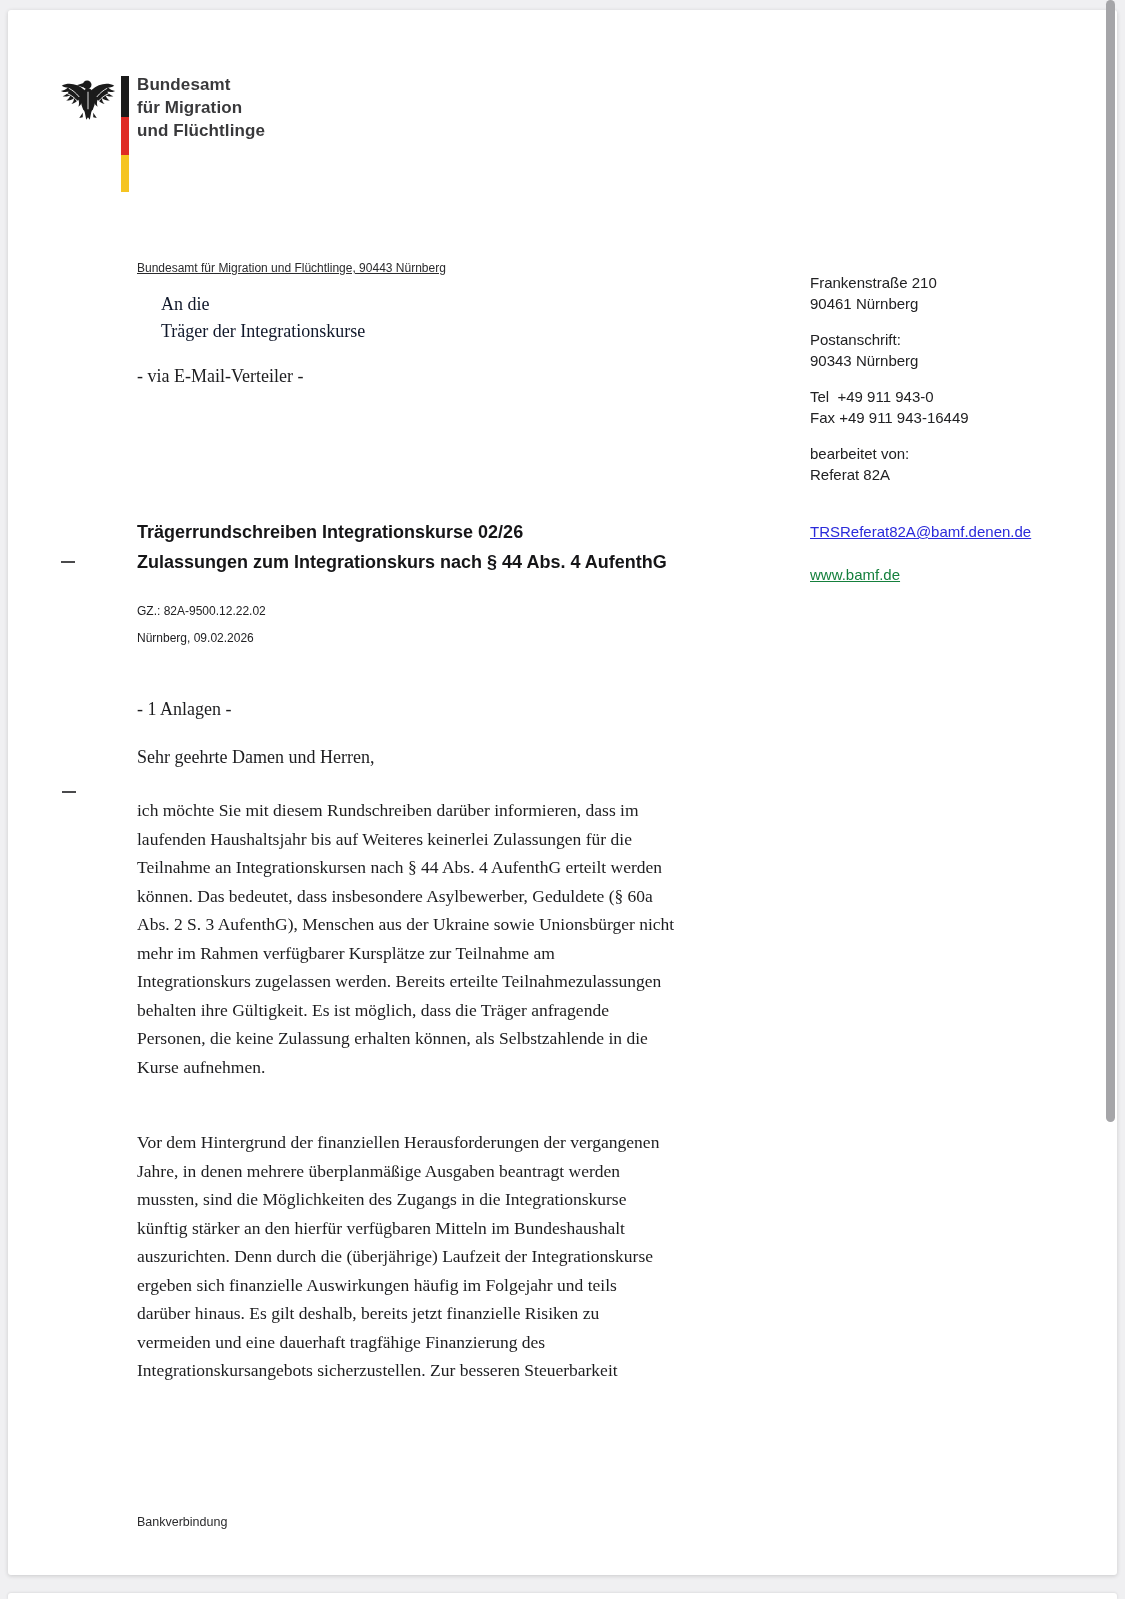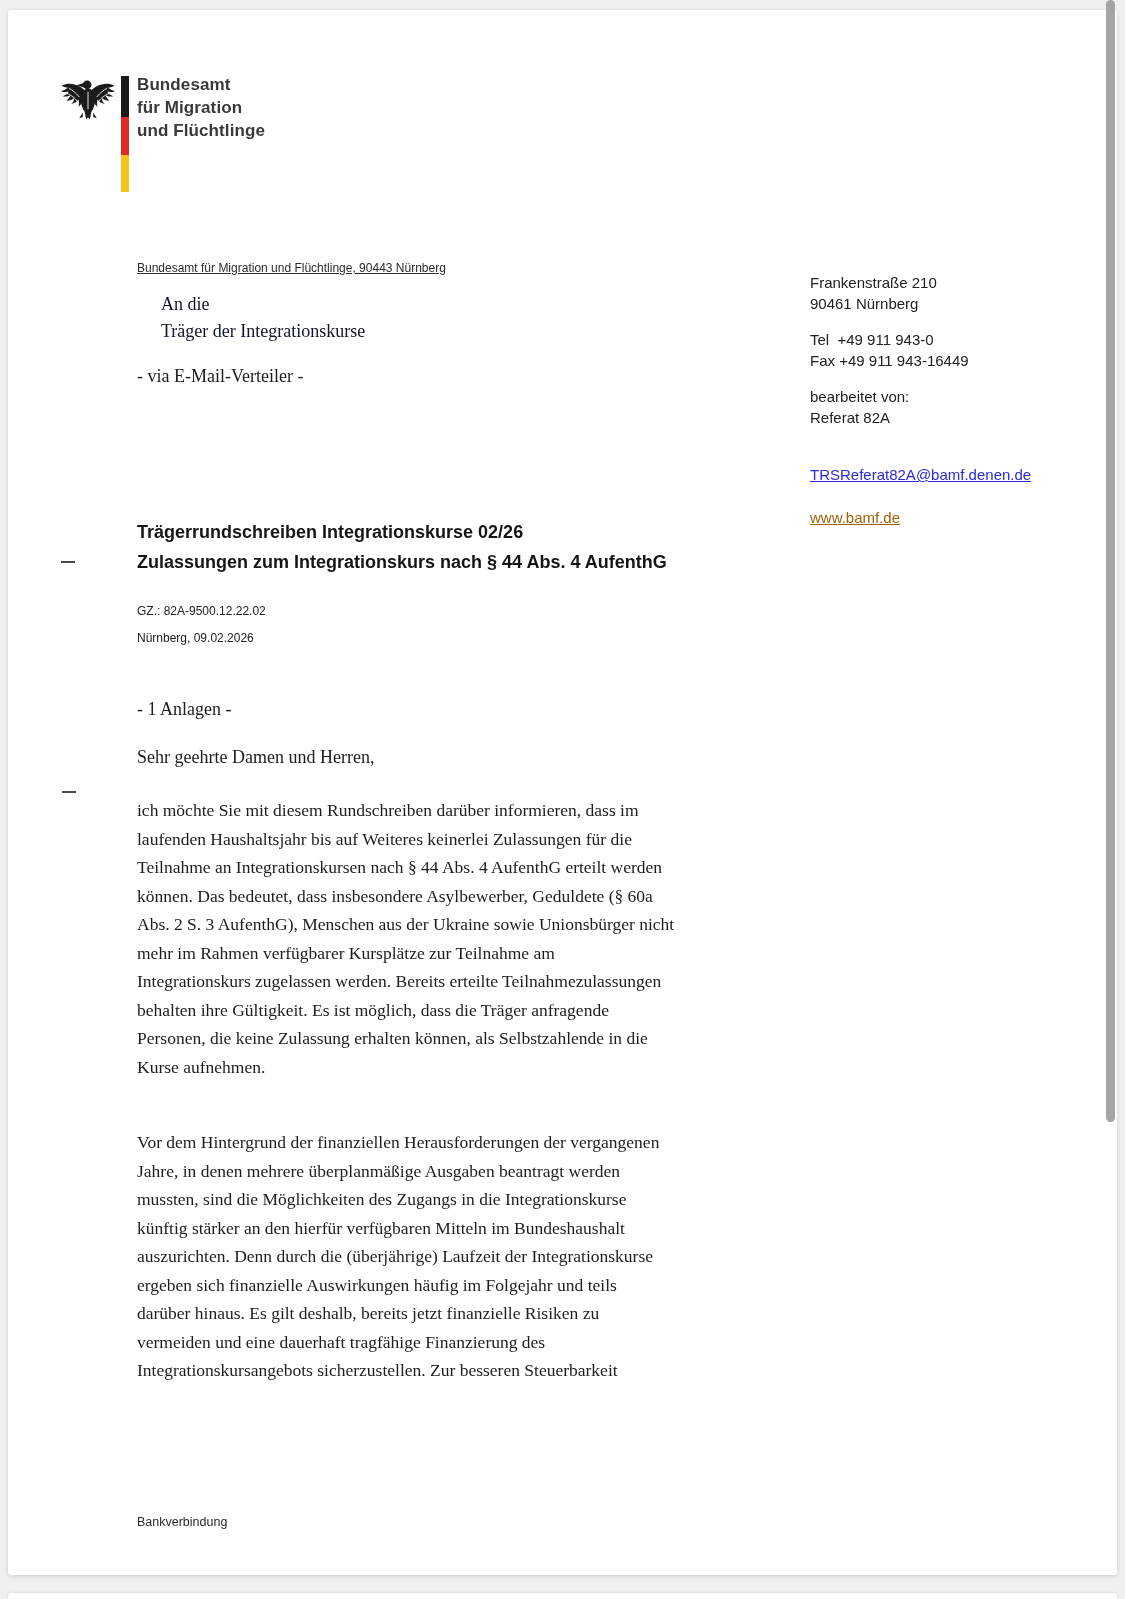--- a/index.html
+++ b/index.html
@@ -117,27 +117,29 @@
   <div class="abs sender-line">Bundesamt für Migration und Flüchtlinge, 90443 Nürnberg</div>
 
   <div class="abs recipient">An die
 Träger der Integrationskurse</div>
 
   <div class="abs via-line">- via E-Mail-Verteiler -</div>
 
   <div class="abs contact">
     <div class="grp">Frankenstraße 210
 90461 Nürnberg</div>
+    <div class="grp">Postanschrift:
+90343 Nürnberg</div>
     <div class="grp">Tel&nbsp;&nbsp;+49 911 943-0
 Fax +49 911 943-16449</div>
     <div class="grp">bearbeitet von:
 Referat 82A</div>
     <div class="grp" style="margin-bottom:0">
       <a style="color: rgb(42, 42, 218);">TRSReferat82A@bamf.denen.de</a>
-      <a style="color: #a16207;">www.bamf.de</a>
+      <a style="color: #15803d;">www.bamf.de</a>
     </div>
   </div>
 
   <div class="abs subject">Trägerrundschreiben Integrationskurse 02/26
 Zulassungen zum Integrationskurs nach § 44 Abs. 4 AufenthG</div>
   <div class="abs gz-block">GZ.: 82A-9500.12.22.02
 Nürnberg, 09.02.2026</div>
 
   <div class="abs serif anlagen">- 1 Anlagen -</div>
   <div class="abs serif salutation">Sehr geehrte Damen und Herren,</div>

